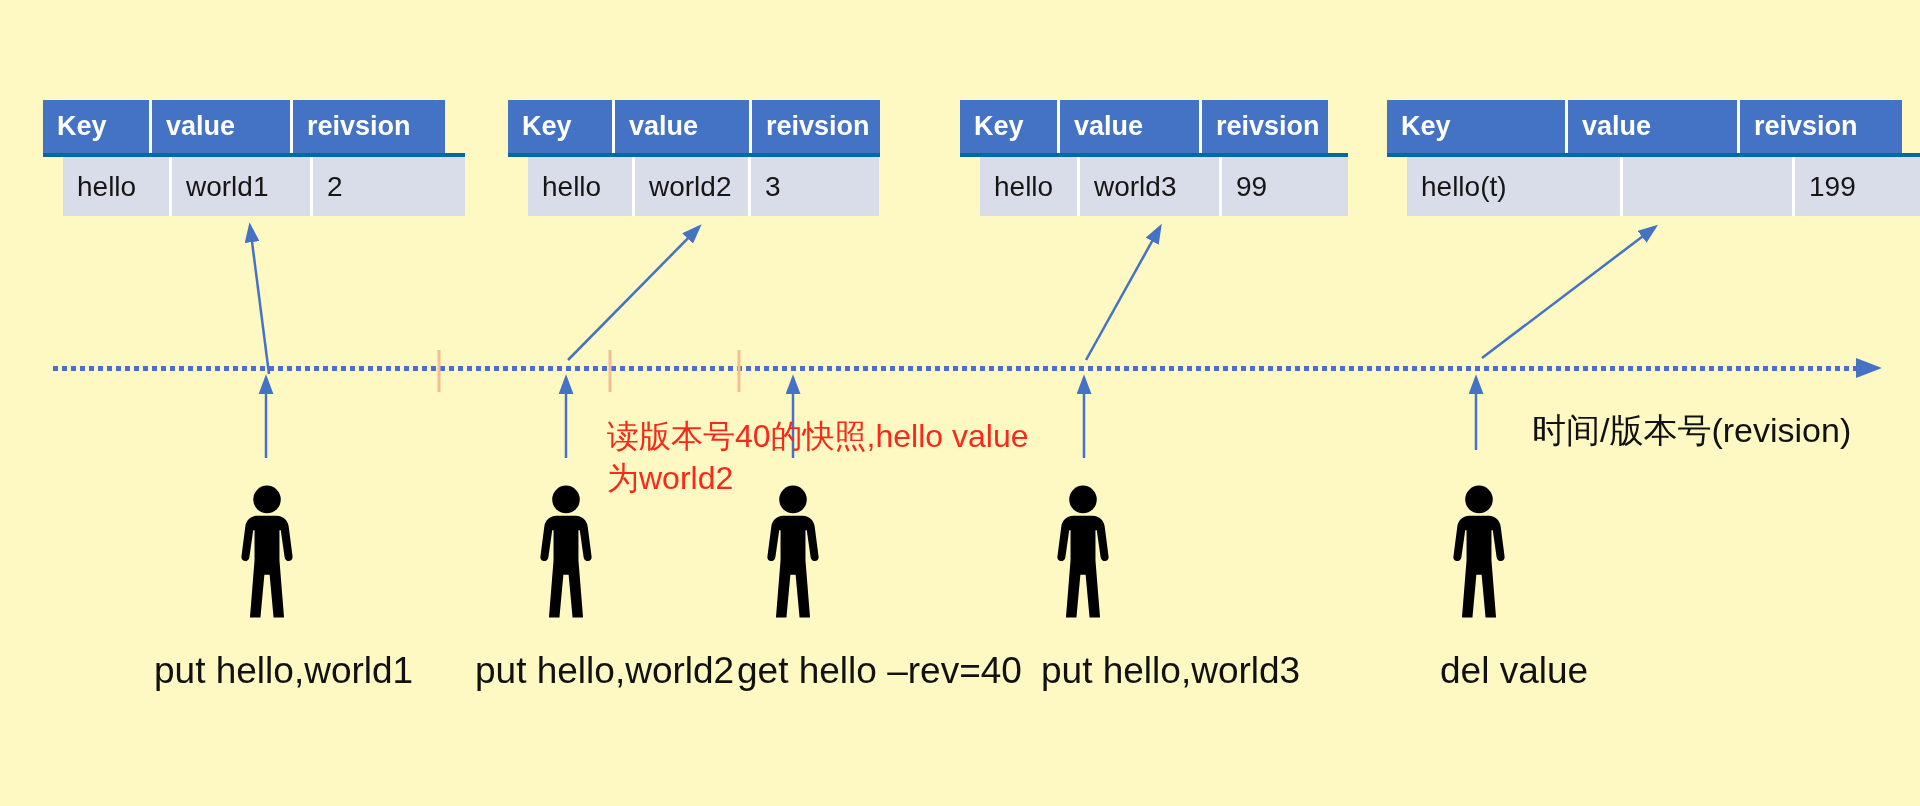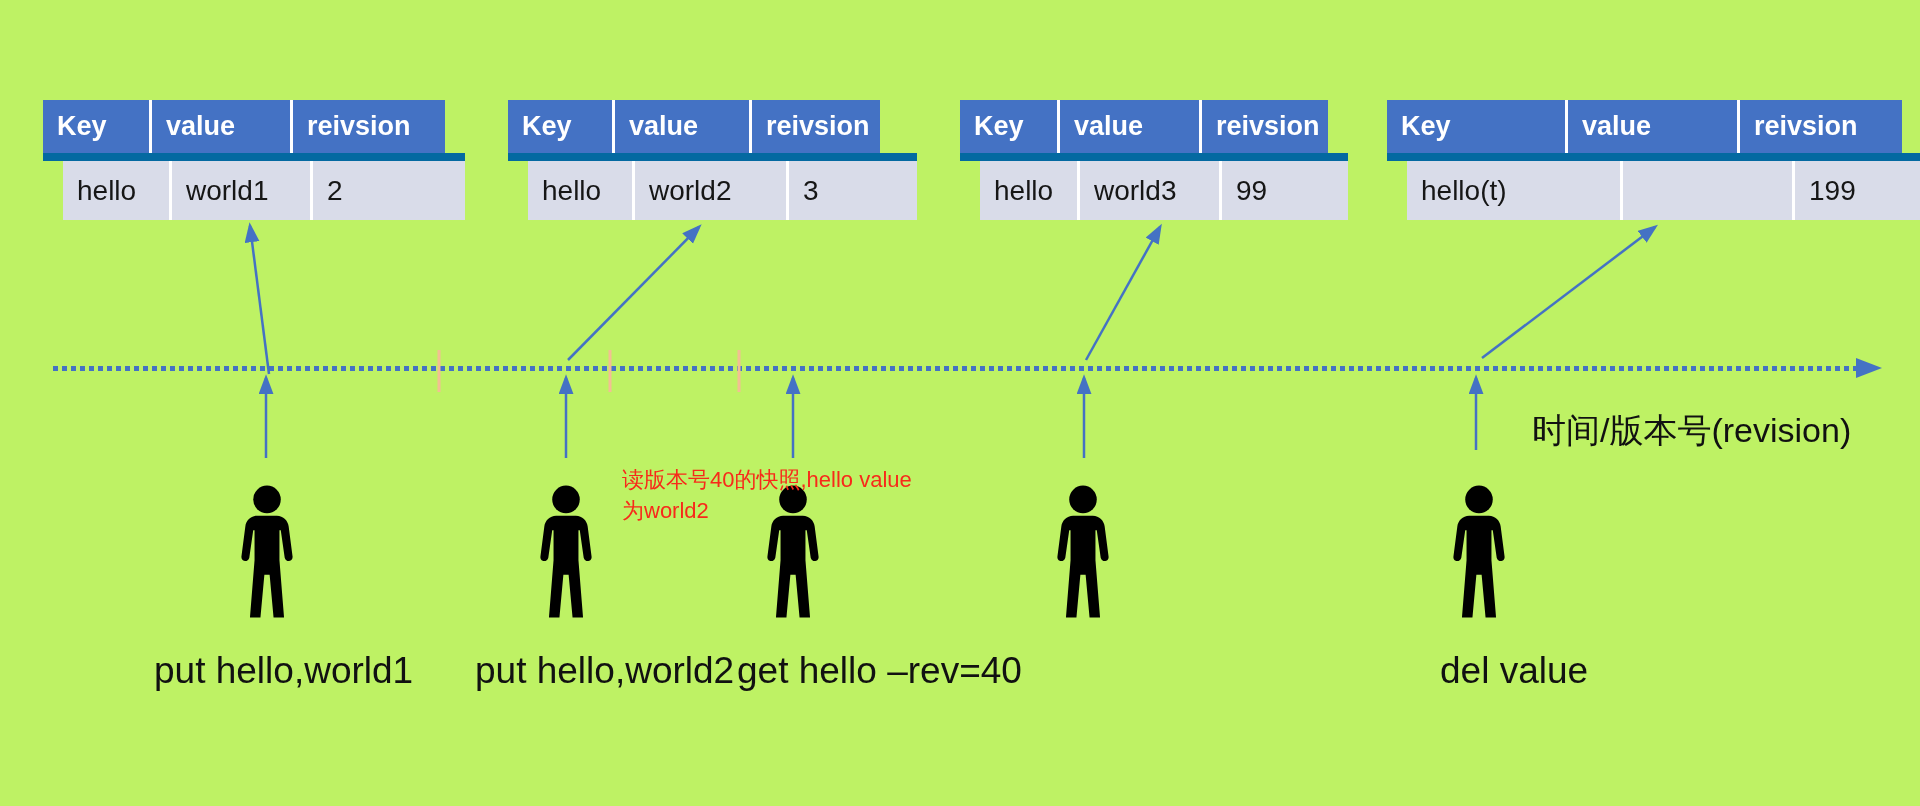--- a/index.html
+++ b/index.html
@@ -1,23 +1,23 @@
 <!DOCTYPE html>
 <html><head>
 <meta charset="utf-8">
 <style>
   html,body{margin:0;padding:0;background:#ffffff;}
   .canvas{
-    position:relative;width:1920px;height:806px;overflow:hidden;background:#bef264;
+    position:relative;width:1920px;height:806px;overflow:hidden;background:#fef9c3;
     font-family:"Liberation Sans", sans-serif;color:#111111;
   }
   
   .kv-table{position:absolute;top:100px;}
   .thead{display:flex;height:53px;}
-  .trow{display:flex;height:59px;border-top:8px solid #0369a1;padding-left:20px;}
+  .trow{display:flex;height:59px;border-top:4px solid #0369a1;padding-left:20px;}
   .th{
     background:#4472c4;color:#ffffff;font-weight:bold;font-size:27px;
     line-height:53px;padding-left:14px;box-sizing:border-box;
   }
   .td{
     background:#d9dce9;color:#161616;font-size:28px;
     line-height:59px;padding-left:14px;box-sizing:border-box;
   }
   .th:not(:last-child),.td:not(:last-child){border-right:3px solid #ffffff;}
   
@@ -31,22 +31,22 @@
     border-left:26px solid #4472c4;
   }
   .axis-label{position:absolute;left:1532px;top:408px;font-size:34px;color:#111111;white-space:nowrap;}
   
   .overlay{position:absolute;left:0;top:0;width:1920px;height:806px;pointer-events:none;}
   
   .person{position:absolute;width:66px;height:139px;}
   .action-label{position:absolute;top:650px;font-size:37px;color:#111111;white-space:nowrap;}
   
   .annotation{
-    position:absolute;left:622px;top:420px;font-size:22px;line-height:1.05;
-    color:#f8291a;white-space:nowrap;margin-top:48px;
+    position:absolute;left:607px;top:420px;font-size:32px;line-height:1.05;
+    color:#f8291a;white-space:nowrap;
   }
   .annotation div{margin-bottom:8px;}
 </style>
 </head>
 <body>
 
 <div class="canvas">
 
   <div class="kv-table" style="left:43px;">
     <div class="thead">
@@ -62,21 +62,21 @@
   </div>
 
   <div class="kv-table" style="left:508px;">
     <div class="thead">
       <div class="th" style="width:107px">Key</div>
       <div class="th" style="width:137px">value</div>
       <div class="th" style="width:128px">reivsion</div>
     </div>
     <div class="trow">
       <div class="td" style="width:107px">hello</div>
-      <div class="td" style="width:154px">world2</div>
+      <div class="td" style="width:116px">world2</div>
       <div class="td" style="width:128px">3</div>
     </div>
   </div>
 
   <div class="kv-table" style="left:960px;">
     <div class="thead">
       <div class="th" style="width:100px">Key</div>
       <div class="th" style="width:142px">value</div>
       <div class="th" style="width:126px">reivsion</div>
     </div>
@@ -144,20 +144,21 @@
     <path fill="#000" d="M35,50 C25,50 18,58 17,66 L11,112 C10,120 21,122 23,114 L29,72 L31,72 L31,118 L24,205 L40,205 L46,140 L54,140 L60,205 L76,205 L69,118 L69,72 L71,72 L77,114 C79,122 90,120 89,112 L83,66 C82,58 75,50 65,50 Z"></path>
   </svg>
   <svg class="person" style="left:1446px;top:483px;" viewBox="0 0 100 212">
     <circle cx="50" cy="25" r="21" fill="#000"></circle>
     <path fill="#000" d="M35,50 C25,50 18,58 17,66 L11,112 C10,120 21,122 23,114 L29,72 L31,72 L31,118 L24,205 L40,205 L46,140 L54,140 L60,205 L76,205 L69,118 L69,72 L71,72 L77,114 C79,122 90,120 89,112 L83,66 C82,58 75,50 65,50 Z"></path>
   </svg>
 
   <div class="action-label" style="left:154px;">put hello,world1</div>
   <div class="action-label" style="left:475px;">put hello,world2</div>
   <div class="action-label" style="left:737px;">get hello –rev=40</div>
+  <div class="action-label" style="left:1041px;">put hello,world3</div>
   <div class="action-label" style="left:1440px;">del value</div>
 
   <div class="annotation">
     <div>读版本号40的快照,hello value</div>
     <div>为world2</div>
   </div>
 
 </div>
 
 </body></html>

